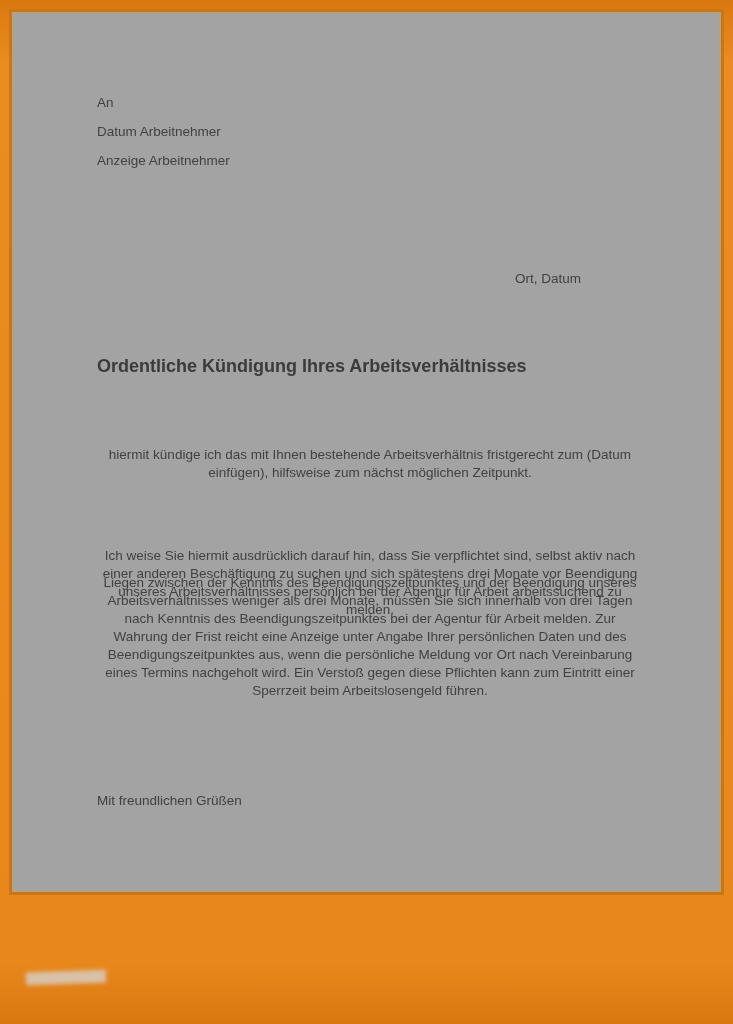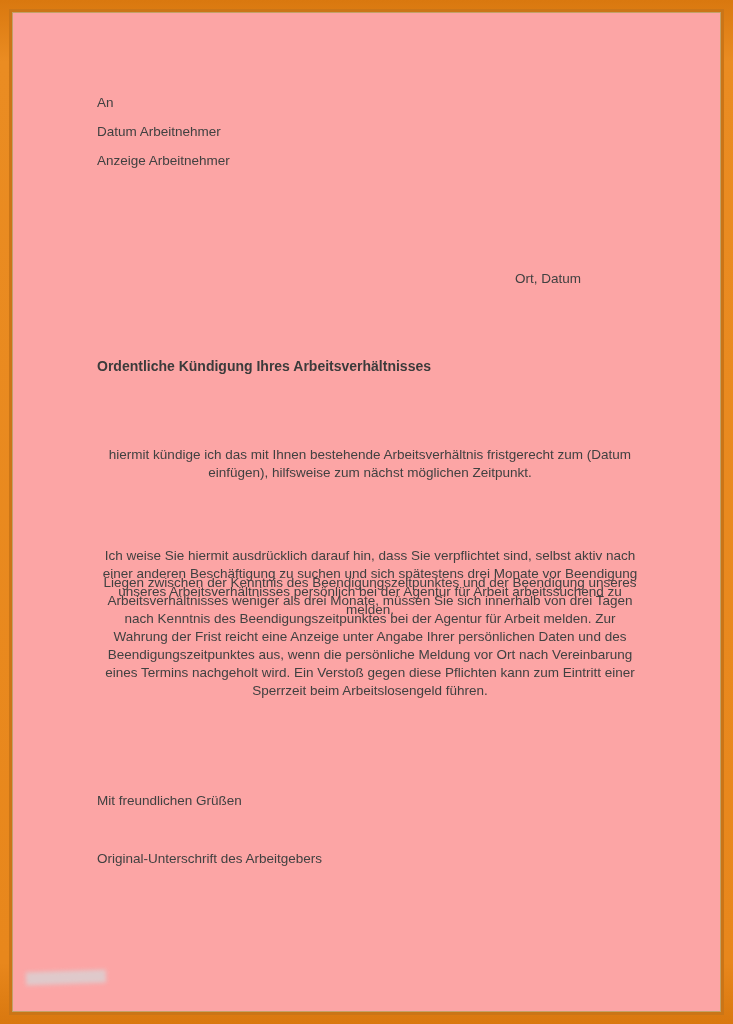--- a/index.html
+++ b/index.html
@@ -12,32 +12,32 @@
     overflow: hidden;
   }
   .frame {
     position: absolute;
     inset: 0;
     background: linear-gradient(180deg, #d9780f 0%, #ea8c22 6%, #e8871c 94%, #d9780f 100%);
   }
   .paper {
     position: absolute;
     left: 13px; top: 13px;
-    width: 707px; height: 998px;
-    background: #fca5a5;
+    width: 707px; height: 878px;
+    background: #a3a3a3;
     box-shadow: 0 0 0 1px #c2a168, 0 0 0 4px #ca7517;
   }
   .blk { position: absolute; color: #414141; font-size: 13.5px; }
   .addr p { margin: 0 0 15px 0; line-height: 14px; }
   .addr { left: 84px; top: 83px; }
   .date-line { left: 502px; top: 259px; line-height: 14px; }
   .subject {
     left: 84px; top: 346px;
     font-weight: bold;
-    font-size: 14px;
+    font-size: 18px;
     color: #3b3b3b;
     line-height: 15px;
   }
   .salutation { left: 84px; top: 404px; line-height: 15px; }
   .para { left: 84px; width: 546px; line-height: 18px; text-align: center; }
   .para1 { top: 433px; }
   .para2 { top: 534px; }
   .para3 { top: 561px; }
   .closing { left: 84px; top: 780px; line-height: 15px; }
   .signature { left: 84px; top: 838px; line-height: 15px; }
@@ -70,17 +70,16 @@
 
 
   <div class="blk para para1">hiermit kündige ich das mit Ihnen bestehende Arbeitsverhältnis fristgerecht zum (Datum einfügen), hilfsweise zum nächst möglichen Zeitpunkt.</div>
 
   <div class="blk para para2">Ich weise Sie hiermit ausdrücklich darauf hin, dass Sie verpflichtet sind, selbst aktiv nach einer anderen Beschäftigung zu suchen und sich spätestens drei Monate vor Beendigung unseres Arbeitsverhältnisses persönlich bei der Agentur für Arbeit arbeitssuchend zu melden.</div>
 
   <div class="blk para para3">Liegen zwischen der Kenntnis des Beendigungszeitpunktes und der Beendigung unseres Arbeitsverhältnisses weniger als drei Monate, müssen Sie sich innerhalb von drei Tagen nach Kenntnis des Beendigungszeitpunktes bei der Agentur für Arbeit melden. Zur Wahrung der Frist reicht eine Anzeige unter Angabe Ihrer persönlichen Daten und des Beendigungszeitpunktes aus, wenn die persönliche Meldung vor Ort nach Vereinbarung eines Termins nachgeholt wird. Ein Verstoß gegen diese Pflichten kann zum Eintritt einer Sperrzeit beim Arbeitslosengeld führen.</div>
 
   <div class="blk closing">Mit freundlichen Grüßen</div>
 
-  <div class="blk signature">Original-Unterschrift des Arbeitgebers</div>
 
   <div class="watermark-smudge"></div>
 
 </div>
 
 </body></html>

